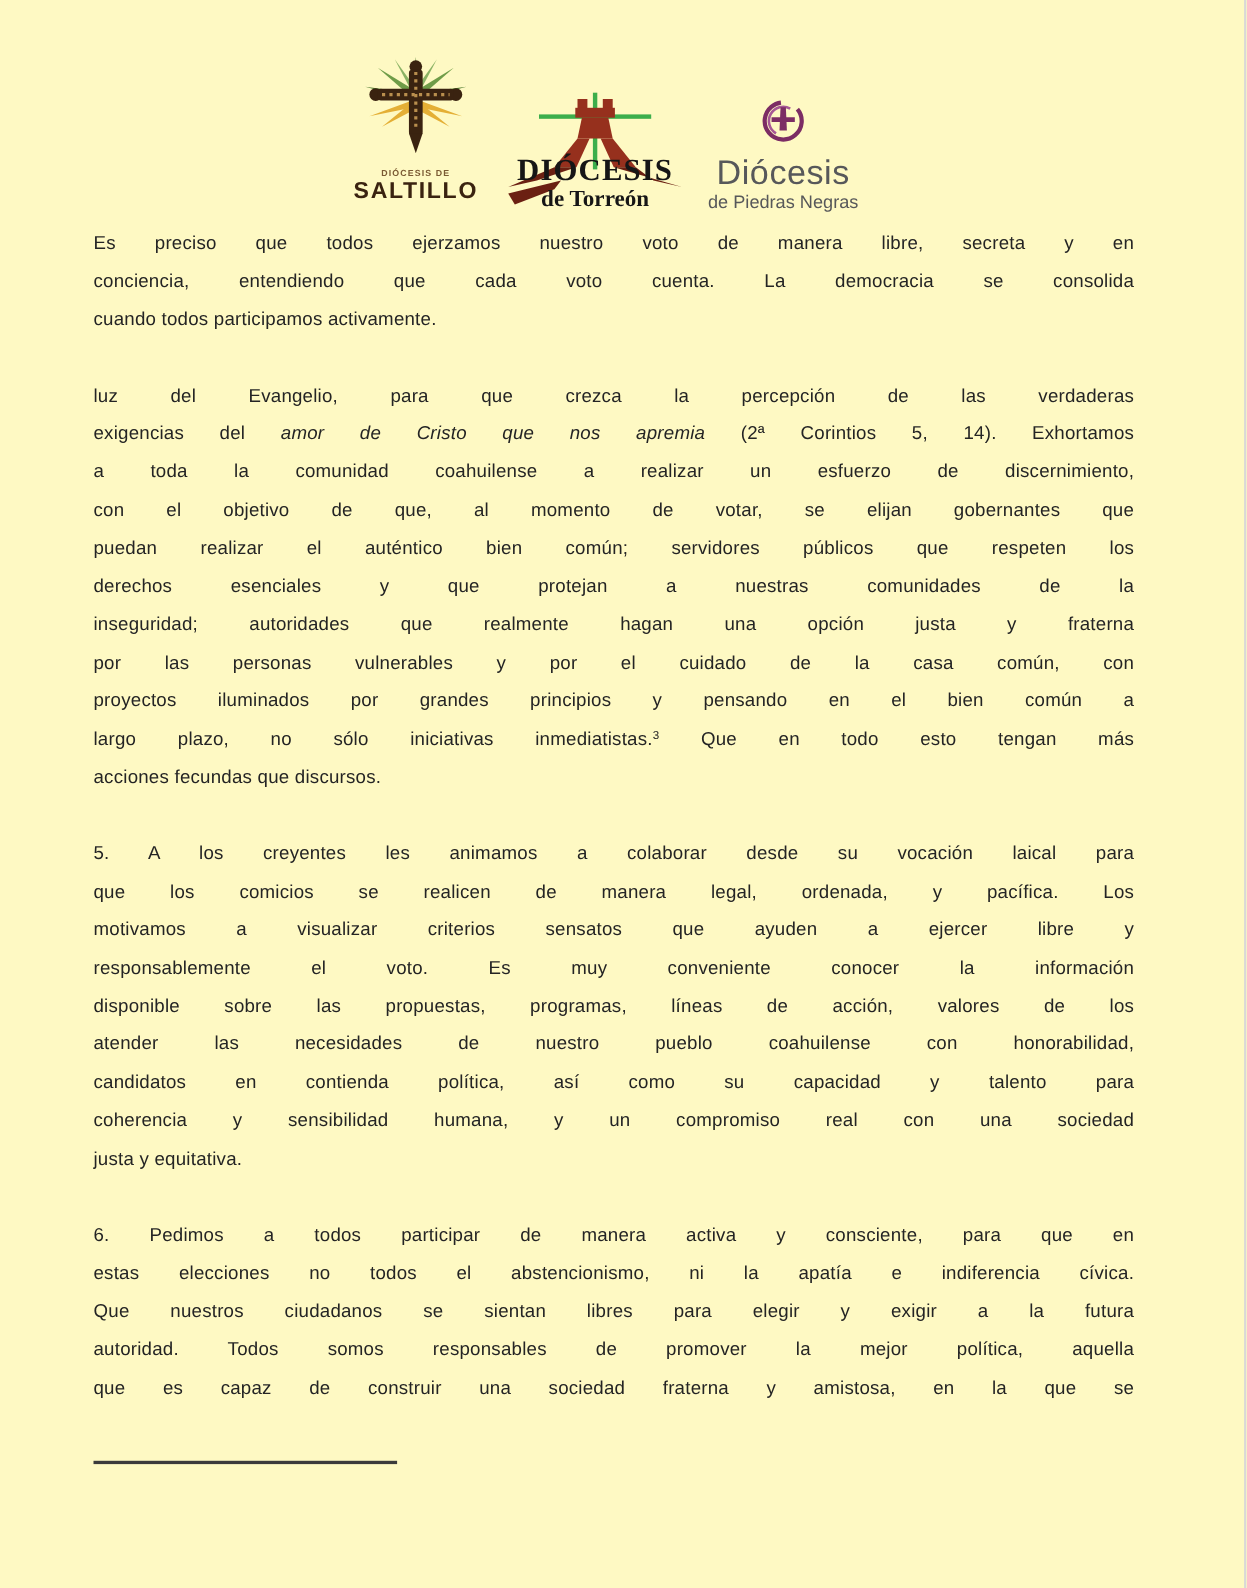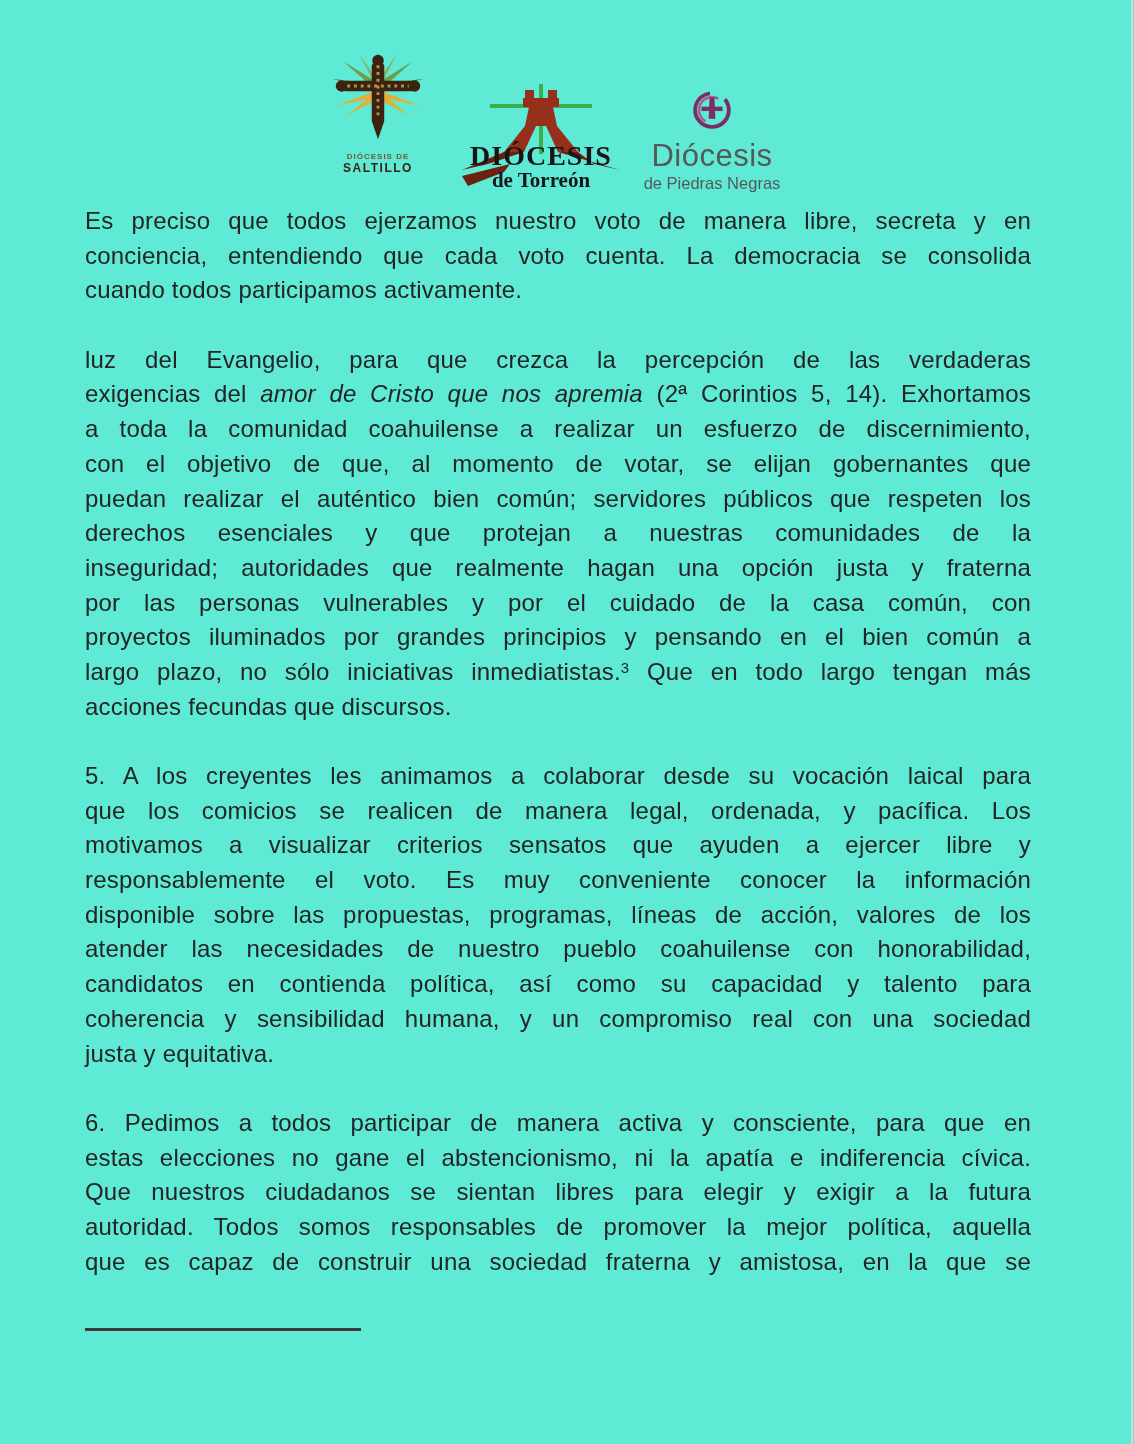--- a/index.html
+++ b/index.html
@@ -6,32 +6,32 @@
     --body-text:#242424;
     --footnote-text:#1f1f1f;
     --rule:#3b3b3b;
     --page-edge:#d8d8d8;
   }
   *{margin:0;padding:0;box-sizing:border-box;}
   html,body{background:#ffffff;}
   .page{
     position:relative;
     width:1134px;height:1444px;
-    background:#5eead4;
+    background:#fef9c3;
     font-family:"Liberation Sans",sans-serif;
     overflow:hidden;
     padding-left:36px;
   }
   .page-edge{position:absolute;right:1px;top:0;width:2px;height:100%;background:var(--page-edge);}
 
   
   .logo{position:absolute;text-align:center;}
   .logo-saltillo{left:318px;top:50px;width:120px;}
   .sal-top{font-size:8px;font-weight:bold;letter-spacing:1px;color:#7a5a33;margin-top:2px;}
-  .sal-main{font-size:12px;font-weight:bold;letter-spacing:1.5px;color:var(--saltillo-brown);}
+  .sal-main{font-size:21px;font-weight:bold;letter-spacing:1.5px;color:var(--saltillo-brown);}
   .logo-torreon{left:446px;top:84px;width:190px;height:112px;}
   .logo-torreon svg{position:absolute;left:0;top:0;}
   .tor-title{position:absolute;top:56px;left:0;width:100%;
     font-family:"Liberation Serif",serif;font-weight:700;font-size:28px;
     letter-spacing:1px;color:var(--torreon-text);}
   .tor-sub{position:absolute;top:84px;left:0;width:100%;
     font-family:"Liberation Serif",serif;font-weight:700;font-size:21px;
     color:var(--torreon-text);}
   .logo-piedras{left:632px;top:86px;width:160px;}
   .pn-title{font-size:31px;color:var(--piedras-text);letter-spacing:0.5px;line-height:1.05;}
@@ -47,21 +47,21 @@
   .f-tor-red{fill:var(--torreon-red);}
   .f-tor-dark{fill:var(--torreon-red-dark);}
   .f-tor-green{fill:var(--torreon-green);}
   .s-pn{stroke:var(--piedras-purple);}
   .s-pn-light{stroke:var(--piedras-purple-light);}
   .f-pn{fill:var(--piedras-purple);}
 
   
   .textbody{
     position:absolute;left:85px;top:204px;width:946px;
-    font-size:24px;color:var(--body-text);letter-spacing:0.2px;
+    font-size:17px;color:var(--body-text);letter-spacing:0.2px;
   }
   .paragraph{margin-bottom:34.7px;}
   .paragraph:last-child{margin-bottom:0;}
   .line{height:34.7px;line-height:34.7px;white-space:normal;}
   .line.j{text-align:justify;text-align-last:justify;text-justify:inter-word;}
   .it{font-style:italic;}
   .sup{font-size:0.62em;position:relative;top:-0.5em;line-height:0;}
 
   
   .footnote-rule{position:absolute;left:85px;top:1328px;width:276px;height:3px;background:var(--rule);}
@@ -145,37 +145,37 @@
     <div class="paragraph">
         <div class="line j"><span class="">luz del Evangelio, para que crezca la percepción de las verdaderas</span></div>
         <div class="line j"><span class="">exigencias del </span><span class="it ">amor de Cristo que nos apremia</span><span class=""> (2ª Corintios 5, 14). Exhortamos</span></div>
         <div class="line j"><span class="">a toda la comunidad coahuilense a realizar un esfuerzo de discernimiento,</span></div>
         <div class="line j"><span class="">con el objetivo de que, al momento de votar, se elijan gobernantes que</span></div>
         <div class="line j"><span class="">puedan realizar el auténtico bien común; servidores públicos que respeten los</span></div>
         <div class="line j"><span class="">derechos esenciales y que protejan a nuestras comunidades de la</span></div>
         <div class="line j"><span class="">inseguridad; autoridades que realmente hagan una opción justa y fraterna</span></div>
         <div class="line j"><span class="">por las personas vulnerables y por el cuidado de la casa común, con</span></div>
         <div class="line j"><span class="">proyectos iluminados por grandes principios y pensando en el bien común a</span></div>
-        <div class="line j"><span class="">largo plazo, no sólo iniciativas inmediatistas.</span><span class="sup">3</span><span class=""> Que en todo largo tengan más</span></div>
+        <div class="line j"><span class="">largo plazo, no sólo iniciativas inmediatistas.</span><span class="sup">3</span><span class=""> Que en todo esto tengan más</span></div>
         <div class="line"><span class="">acciones fecundas que discursos.</span></div>
       </div>
     <div class="paragraph">
         <div class="line j"><span class="">5. A los creyentes les animamos a colaborar desde su vocación laical para</span></div>
         <div class="line j"><span class="">que los comicios se realicen de manera legal, ordenada, y pacífica. Los</span></div>
         <div class="line j"><span class="">motivamos a visualizar criterios sensatos que ayuden a ejercer libre y</span></div>
         <div class="line j"><span class="">responsablemente el voto. Es muy conveniente conocer la información</span></div>
         <div class="line j"><span class="">disponible sobre las propuestas, programas, líneas de acción, valores de los</span></div>
         <div class="line j"><span class="">atender las necesidades de nuestro pueblo coahuilense con honorabilidad,</span></div>
         <div class="line j"><span class="">candidatos en contienda política, así como su capacidad y talento para</span></div>
         <div class="line j"><span class="">coherencia y sensibilidad humana, y un compromiso real con una sociedad</span></div>
         <div class="line"><span class="">justa y equitativa.</span></div>
       </div>
     <div class="paragraph">
         <div class="line j"><span class="">6. Pedimos a todos participar de manera activa y consciente, para que en</span></div>
-        <div class="line j"><span class="">estas elecciones no gane el abstencionismo, ni la apatía e indiferencia cívica.</span></div>
+        <div class="line j"><span class="">estas elecciones no todos el abstencionismo, ni la apatía e indiferencia cívica.</span></div>
         <div class="line j"><span class="">Que nuestros ciudadanos se sientan libres para elegir y exigir a la futura</span></div>
         <div class="line j"><span class="">autoridad. Todos somos responsables de promover la mejor política, aquella</span></div>
         <div class="line j"><span class="">que es capaz de construir una sociedad fraterna y amistosa, en la que se</span></div>
       </div>
   </div>
 
   <div class="footnote-rule"></div>
 
   <div class="page-edge"></div>
 </div>

